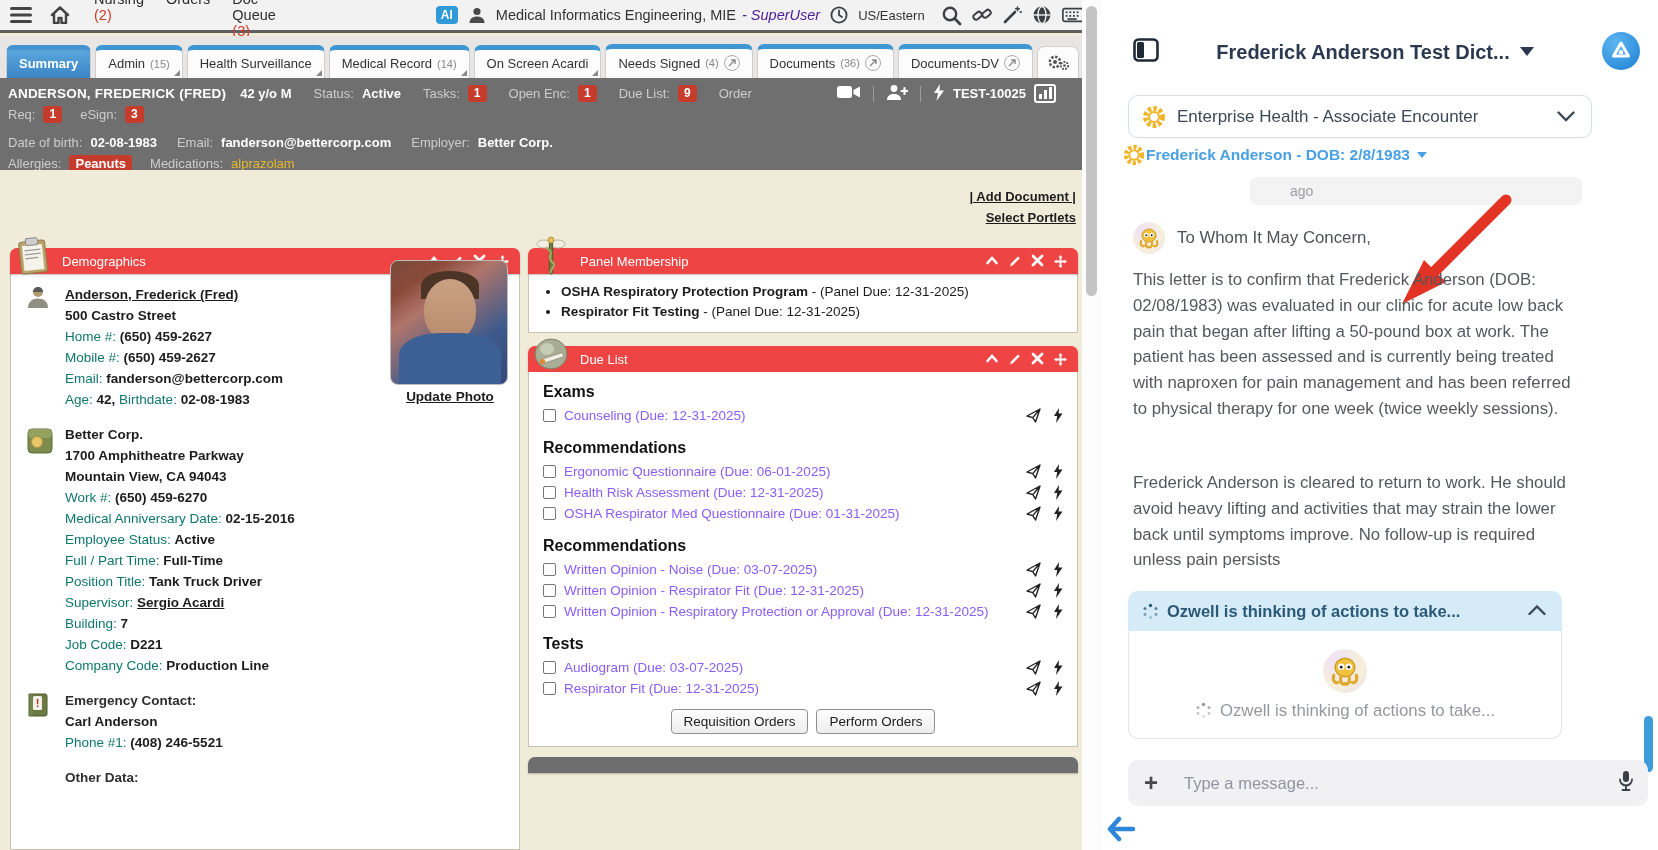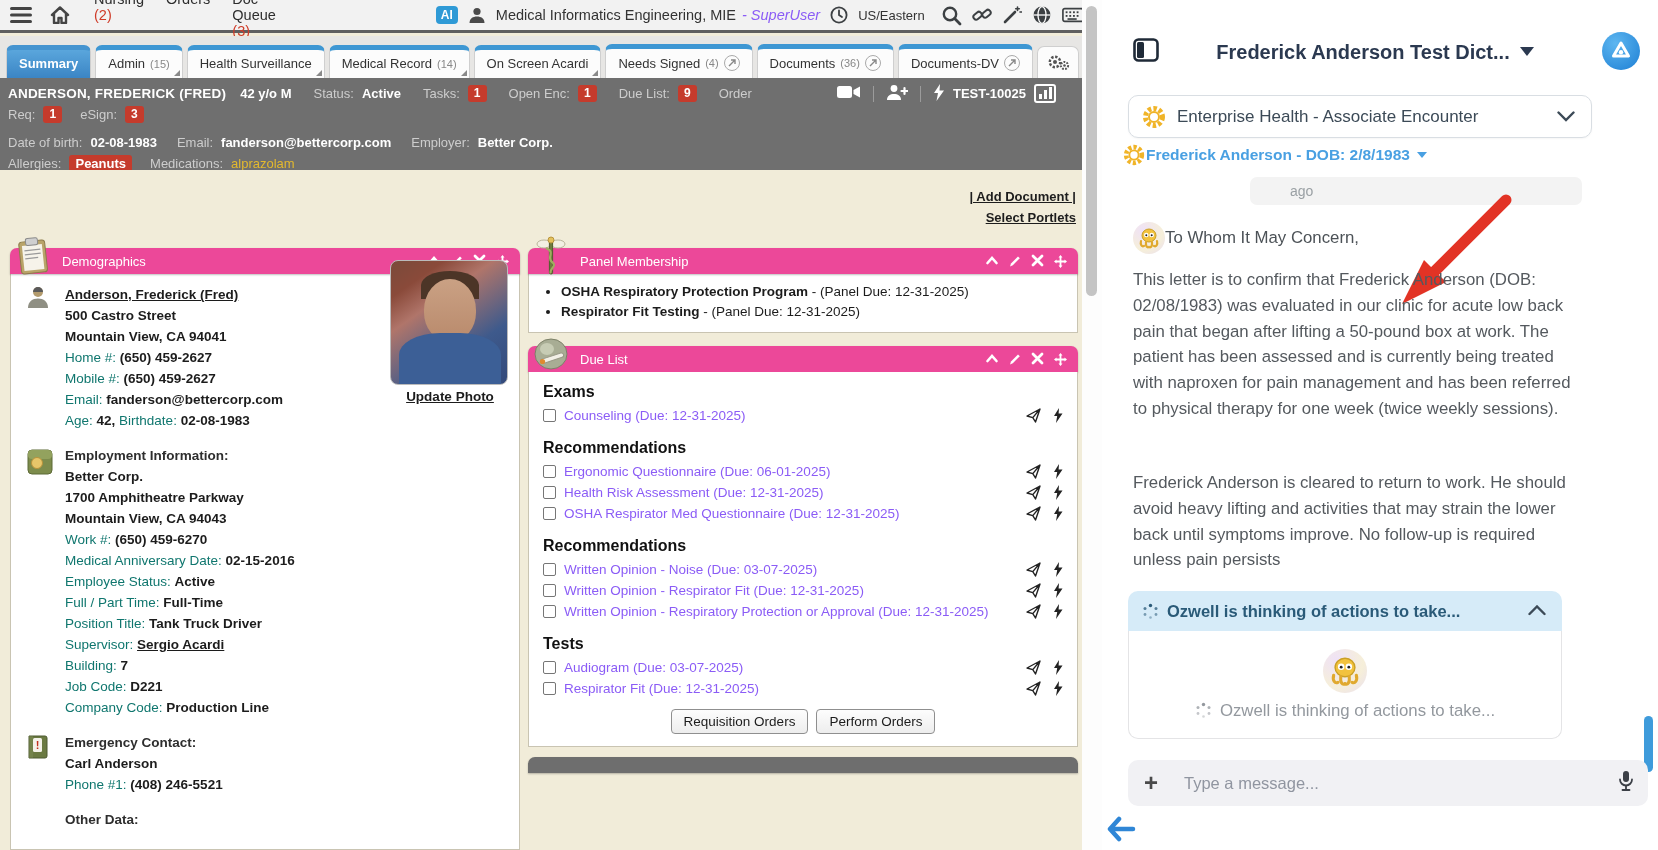--- a/index.html
+++ b/index.html
@@ -12,21 +12,21 @@
 
   
   .topbar { position:absolute; left:0; top:0; width:100%; height:33px; background:#f2f2f2;
             border-bottom:3px solid #5f5f5f; display:flex; align-items:center; gap:10px; padding:0 14px 0 10px; }
   .topbar .nav { display:flex; gap:22px; margin-left:14px; font-size:14.5px; color:#2e2e2e; }
   .topbar .nav .navitem { cursor:pointer; }
   .topbar .nav .cnt { color:#cf3b28; }
   .aibadge { background:#2f9ad6; color:#fff; font-weight:bold; font-size:12px; border-radius:4px;
              padding:2px 5px; margin-left:150px; }
   .orgtxt { font-size:14.5px; color:#333; white-space:nowrap; }
-  .orgtxt .role { font-style:italic; color:#8b5cf6; margin-left:6px; }
+  .orgtxt .role { font-style:italic; color:#4c1d95; margin-left:6px; }
   .tz { font-size:13px; color:#333; }
   .ticon { display:inline-flex; align-items:center; justify-content:center; width:22px; height:22px; }
   .graydot { width:18px; height:18px; border-radius:50%; background:#9aa0a6; }
 
   
   .tabrow { position:absolute; left:0; top:36px; width:100%; height:42px; background:#e7e6e4;
             display:flex; align-items:flex-end; padding:0 6px; gap:4px; }
   .tab { position:relative; background:#fcfcfc; border:1px solid #cfcfcf; border-bottom:none;
          border-top:5px solid #3e97d3; border-radius:7px 7px 0 0; padding:6px 12px 7px; font-size:13px;
          color:#333; white-space:nowrap; display:flex; align-items:center; gap:5px; cursor:pointer; }
@@ -55,21 +55,21 @@
   .charticon i { display:block; width:3px; background:#fff; }
   .gap6 { height:7px; }
   .medyellow { color:#e3b92e; }
 
   
   .content { position:absolute; left:0; top:170px; width:100%; height:680px; background:#f1ecd9; }
   .toplinks { position:absolute; right:6px; top:16px; text-align:right; font-size:13px; font-weight:bold; }
   .toplinks a { color:#1d1d1d; text-decoration:underline; display:block; line-height:21px; cursor:pointer; }
 
   
-  .portlet-head { position:relative; height:26px; background:#ec4899; border-radius:7px 7px 0 0;
+  .portlet-head { position:relative; height:26px; background:#ef4444; border-radius:7px 7px 0 0;
                   display:flex; align-items:center; color:#fff; font-size:13px; padding-left:52px;
                   box-shadow:0 1px 2px rgba(0,0,0,.25); }
   .portlet-head .picon { position:absolute; left:4px; top:-12px; }
   .phicons { margin-left:auto; display:flex; gap:9px; padding-right:10px; }
   .phicons svg { cursor:pointer; }
   .portlet-body { background:#fff; border:1px solid #c9c4b2; border-top:none; }
 
   .col-left { position:absolute; left:10px; top:78px; width:510px; }
   .col-left .portlet-body { height:576px; padding:10px 12px 0 12px; font-size:13.5px; overflow:hidden; }
   .col-right { position:absolute; left:528px; top:78px; width:550px; }
@@ -139,21 +139,21 @@
   .chev-down { margin-left:auto; }
 
   .pat-row { position:absolute; left:20px; top:143px; display:flex; align-items:center; cursor:pointer; }
   .pat-row .pat-label { font-size:15.5px; font-weight:bold; color:#49a0e2; }
   .pat-row .caret { display:inline-block; margin-left:7px; border-left:5px solid transparent;
                 border-right:5px solid transparent; border-top:6px solid #49a0e2; }
 
   .ago-box { position:absolute; left:148px; top:177px; width:332px; height:28px; background:#f3f3f3;
              border-radius:7px; display:flex; align-items:center; padding-left:40px; font-size:14px; color:#9aa0a4; }
 
-  .greet-row { position:absolute; left:31px; top:222px; display:flex; align-items:center; }
+  .greet-row { position:absolute; left:31px; top:222px; display:flex; align-items:center; gap:12px; }
   .avatar { width:32px; height:32px; border-radius:50%;
             background:radial-gradient(circle at 30% 25%, #efe2f7 0%, #f6efd9 60%, #e9def2 100%);
             display:flex; align-items:center; justify-content:center; overflow:hidden; }
   .greet-txt { font-size:16.8px; color:#4c5257; }
 
   .letter { position:absolute; left:31px; width:448px; font-size:16.8px; line-height:25.8px; color:#54595e; }
   .p1 { top:267px; }
   .p2 { top:470px; }
 
   .red-arrow { position:absolute; left:286px; top:190px; pointer-events:none; }
@@ -431,36 +431,34 @@
           <div class="demo-block">
             <span class="demo-icon">
               <svg width="26" height="24" viewBox="0 0 26 24">
                   <circle cx="13" cy="7" r="5" fill="#b39b6d"></circle>
                   <path d="M13 2 a5 5 0 0 1 5 5 l-10 0 a5 5 0 0 1 5 -5 Z" fill="#5a5a5a"></path>
                   <path d="M3 23 C3 16.5 7.5 13.5 13 13.5 C18.5 13.5 23 16.5 23 23 Z" fill="#8f8f83"></path>
                 </svg>
             </span>
             <div class="demo-line"><span class="demo-name">Anderson, Frederick (Fred)</span></div>
             <div class="demo-line"><span class="val">500 Castro Street</span></div>
-            <div class="demo-line"><span class="val">Mountain View, CA 94041</span></div>
             <div class="demo-line"><span class="lbl">Home #:</span> <span class="val">(650) 459-2627</span></div>
             <div class="demo-line"><span class="lbl">Mobile #:</span> <span class="val">(650) 459-2627</span></div>
             <div class="demo-line"><span class="lbl">Email:</span> <span class="val">fanderson@bettercorp.com</span></div>
             <div class="demo-line"><span class="lbl">Age:</span> <span class="val">42,</span> <span class="lbl">Birthdate:</span> <span class="val">02-08-1983</span></div>
           </div>
 
           <div class="demo-block mt14">
             <span class="demo-icon">
               <svg width="30" height="30" viewBox="0 0 30 30">
                   <rect x="3" y="4" width="24" height="24" rx="4" fill="#7d8c4c" stroke="#5d6a36"></rect>
                   <rect x="3" y="4" width="24" height="9" rx="4" fill="#93a25e"></rect>
                   <circle cx="12" cy="17" r="5.5" fill="#e7c66a" stroke="#b8933c"></circle>
                 </svg>
             </span>
-            <div class="sec-head">Employment Information:</div>
             <div class="demo-line"><span class="val">Better Corp.</span></div>
             <div class="demo-line"><span class="val">1700 Amphitheatre Parkway</span></div>
             <div class="demo-line"><span class="val">Mountain View, CA 94043</span></div>
             <div class="demo-line"><span class="lbl">Work #:</span> <span class="val">(650) 459-6270</span></div>
             <div class="demo-line"><span class="lbl">Medical Anniversary Date:</span> <span class="val">02-15-2016</span></div>
             <div class="demo-line"><span class="lbl">Employee Status:</span> <span class="val">Active</span></div>
             <div class="demo-line"><span class="lbl">Full / Part Time:</span> <span class="val">Full-Time</span></div>
             <div class="demo-line"><span class="lbl">Position Title:</span> <span class="val">Tank Truck Driver</span></div>
             <div class="demo-line"><span class="lbl">Supervisor:</span> <span class="val ulink">Sergio Acardi</span></div>
             <div class="demo-line"><span class="lbl">Building:</span> <span class="val">7</span></div>
@@ -588,21 +586,21 @@
                 <span class="dl-icons">
                     <svg width="15" height="15" viewBox="0 0 15 15">
                       <path d="M1 8 L14 1 L9.5 14 L6.8 9.6 Z M14 1 L6.8 9.6" fill="none" stroke="#222" stroke-width="1.4" stroke-linejoin="round"></path>
                     </svg>
                     <svg width="10" height="15" viewBox="0 0 10 15">
                       <polygon points="6,0 1,8 4.2,8 3,15 9.5,5.5 5.6,5.5" fill="#222"></polygon>
                     </svg>
                   </span>
               </div>
               <div class="dl-row">
-                <span class="cb"></span><span>OSHA Respirator Med Questionnaire (Due: 12-31-2025)</span>
+                <span class="cb"></span><span>OSHA Respirator Med Questionnaire (Due: 01-31-2025)</span>
                 <span class="dl-icons">
                     <svg width="15" height="15" viewBox="0 0 15 15">
                       <path d="M1 8 L14 1 L9.5 14 L6.8 9.6 Z M14 1 L6.8 9.6" fill="none" stroke="#222" stroke-width="1.4" stroke-linejoin="round"></path>
                     </svg>
                     <svg width="10" height="15" viewBox="0 0 10 15">
                       <polygon points="6,0 1,8 4.2,8 3,15 9.5,5.5 5.6,5.5" fill="#222"></polygon>
                     </svg>
                   </span>
               </div>
             </div>

